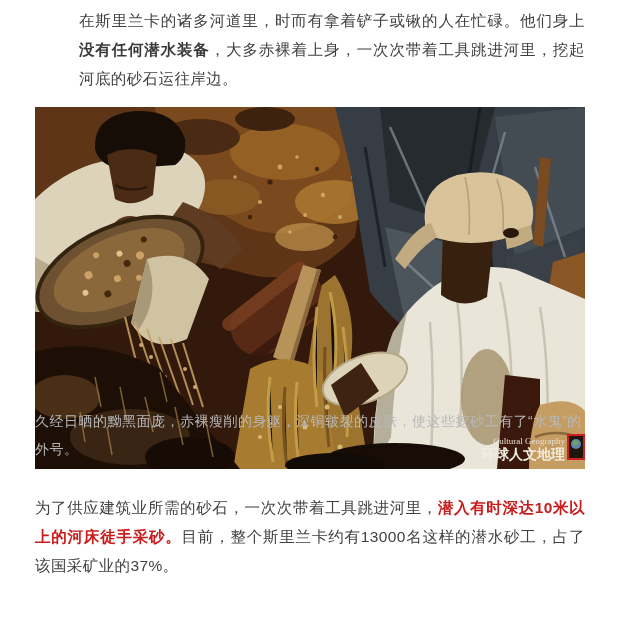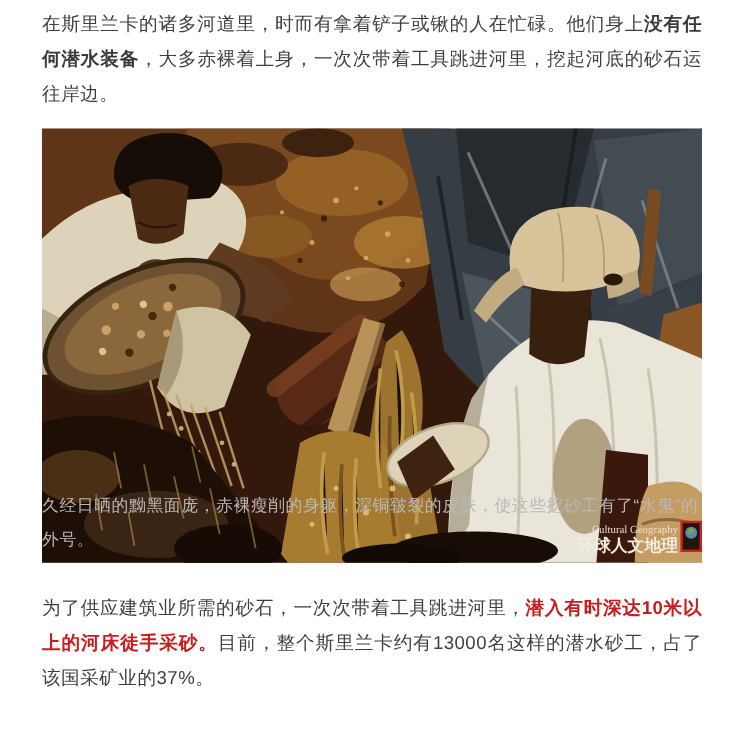--- a/index.html
+++ b/index.html
@@ -9,21 +9,21 @@
     color:#3f3f3f;
     -webkit-font-smoothing:antialiased;
   }
   .page{padding:6px 32px 0 35px;width:550px;}
   .para{
     font-size:15.5px;line-height:29px;letter-spacing:.4px;
     text-align:justify;margin:0;
   }
   .para strong{font-weight:700;color:#3a3a3a;}
   .para .red{color:#c91c1c;font-weight:700;}
-  .intro{margin-bottom:14px;}
+  .intro{margin-bottom:14px;margin-left:44px;}
   figure.photo{margin:0;width:550px;height:290px;line-height:0;}
   figure.photo svg{display:block;}
   .caption{
     margin:10px 0 0 0;
     color:#b8b8b8;font-size:14px;line-height:28px;
     text-align:left;letter-spacing:.5px;
   }
   .detail{margin-top:30px;}
   .wm-en{font-family:"Liberation Serif","DejaVu Serif",serif;}
 </style>

